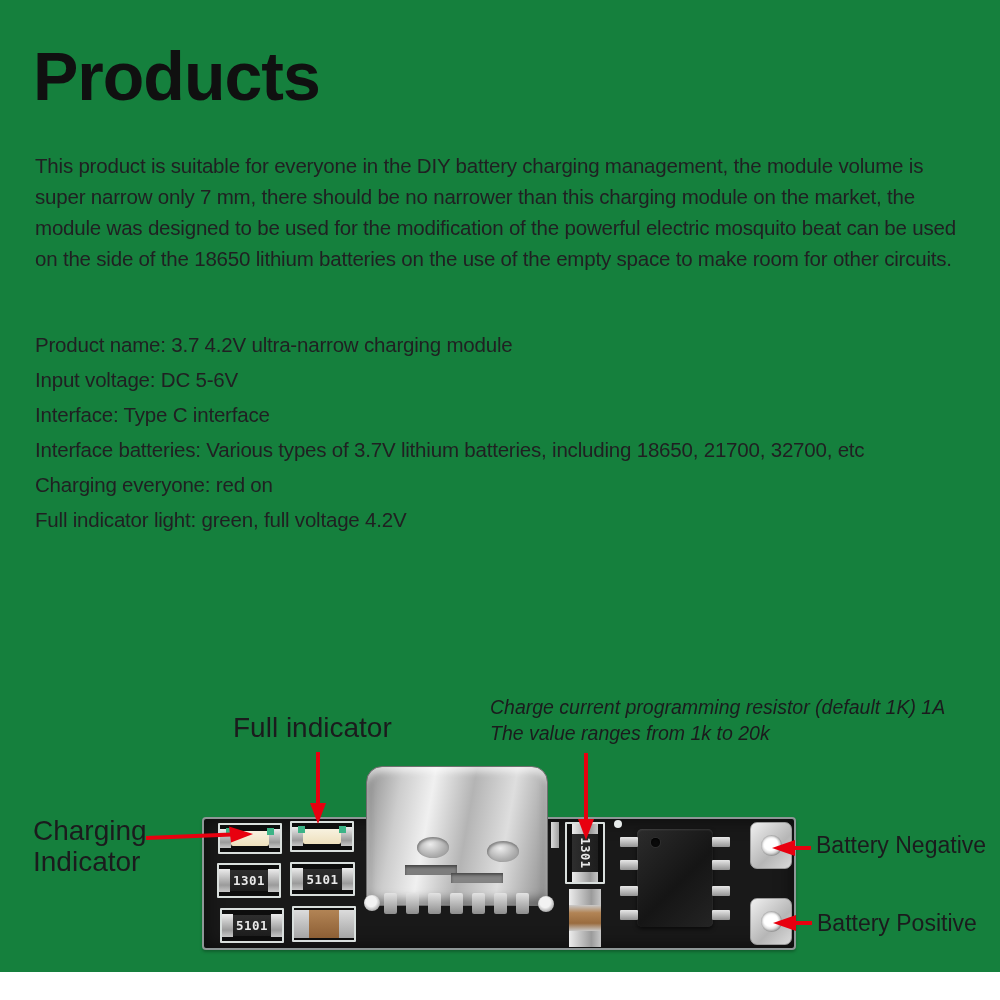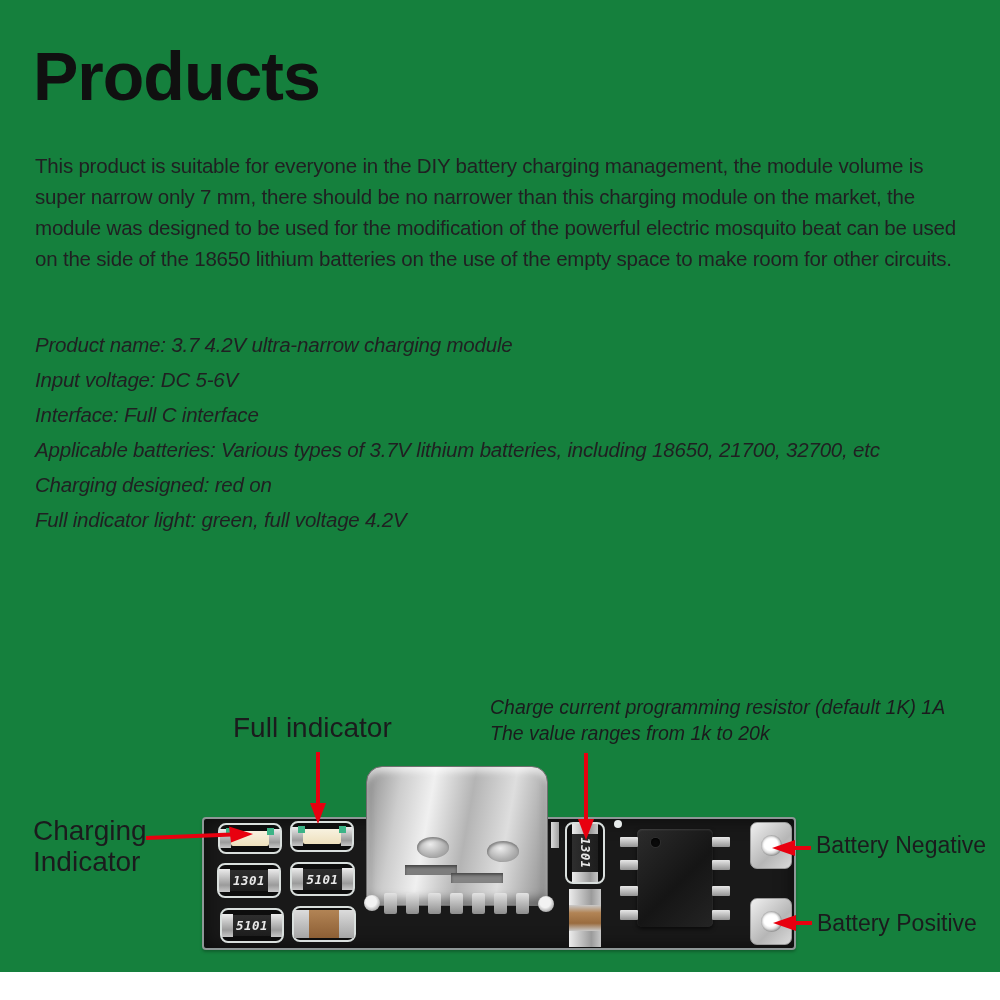--- a/index.html
+++ b/index.html
@@ -16,42 +16,42 @@
   }
   .page-title{
     position:absolute;left:33px;top:42px;margin:0;
     font-size:68px;font-weight:700;letter-spacing:-1px;color:#101010;line-height:1;
   }
   .desc{
     position:absolute;left:35px;top:150px;width:938px;margin:0;
     font-size:20.5px;line-height:31px;letter-spacing:-0.2px;color:#202022;
   }
   .specs{position:absolute;left:35px;top:334px;width:950px;}
-  .specs p{margin:0 0 13.5px;font-size:20.5px;line-height:21.5px;letter-spacing:-0.2px;color:#202022;font-style:italic;}
+  .specs p{margin:0 0 13.5px;font-size:20.5px;line-height:21.5px;letter-spacing:-0.2px;color:#202022;}
   .wiring-title{
     position:absolute;left:35px;top:580px;margin:0;
     font-size:40px;font-weight:500;letter-spacing:0;color:#161618;line-height:1.1;
   }
   
   .lbl{position:absolute;color:#1b1b1d;white-space:nowrap;}
   .lbl-full{left:233px;top:712px;font-size:28px;}
   .lbl-note{left:490px;top:694px;font-size:19.5px;line-height:26px;white-space:nowrap;font-style:italic;}
   .lbl-charging{left:33px;top:815px;font-size:28px;line-height:31px;}
   .lbl-bneg{left:816px;top:832px;font-size:23px;}
   .lbl-bpos{left:817px;top:910px;font-size:23px;}
   
   .pcb{
     position:absolute;left:202px;top:817px;width:594px;height:133px;
     background:var(--pcb-black);
     border:2px solid #8e9797;border-radius:4px;box-sizing:border-box;
     box-shadow:inset 0 0 18px rgba(0,0,0,.6), 0 2px 3px rgba(0,0,0,.25);
   }
   .cell{
-    position:absolute;border:2px solid var(--silkscreen-white);border-radius:8px;
-    background:#0d0d0d;display:flex;align-items:center;justify-content:flex-start;box-sizing:border-box;font-style:italic;
+    position:absolute;border:2px solid var(--silkscreen-white);border-radius:1px;
+    background:#0d0d0d;display:flex;align-items:center;justify-content:flex-start;box-sizing:border-box;
   }
   .cell .pad{flex:0 0 11px;height:72%;background:linear-gradient(180deg,#ececec,#9b9b9b 70%,#c7c7c7);}
   .cell .body{flex:1;height:70%;display:flex;align-items:center;justify-content:center;}
   .res .body{
     background:linear-gradient(180deg,#2e2e2e,#1d1d1d);color:#e9e9e9;
     font-family:"DejaVu Sans Mono",monospace;font-size:12.5px;letter-spacing:.5px;
   }
   .led .body{background:linear-gradient(180deg,#f8f2e0,#eee0bd);border-radius:2px;height:58%;}
   .led .pad{position:relative;}
   .led .pad::after{
@@ -121,23 +121,23 @@
 
 <div class="canvas">
 
   <h1 class="page-title">Products</h1>
 
   <p class="desc">This product is suitable for everyone in the DIY battery charging management, the module volume is super narrow only 7 mm, there should be no narrower than this charging module on the market, the module was designed to be used for the modification of the powerful electric mosquito beat can be used on the side of the 18650 lithium batteries on the use of the empty space to make room for other circuits.</p>
 
   <div class="specs">
     <p>Product name: 3.7 4.2V ultra-narrow charging module</p>
     <p>Input voltage: DC 5-6V</p>
-    <p>Interface: Full C interface</p>
-    <p>Applicable batteries: Various types of 3.7V lithium batteries, including 18650, 21700, 32700, etc</p>
-    <p>Charging designed: red on</p>
+    <p>Interface: Type C interface</p>
+    <p>Interface batteries: Various types of 3.7V lithium batteries, including 18650, 21700, 32700, etc</p>
+    <p>Charging everyone: red on</p>
     <p>Full indicator light: green, full voltage 4.2V</p>
   </div>
 
 
   <div class="lbl lbl-full">Full indicator</div>
 
   <div class="lbl lbl-note">
     <div>Charge current programming resistor (default 1K) 1A</div>
     <div>The value ranges from 1k to 20k</div>
   </div>

